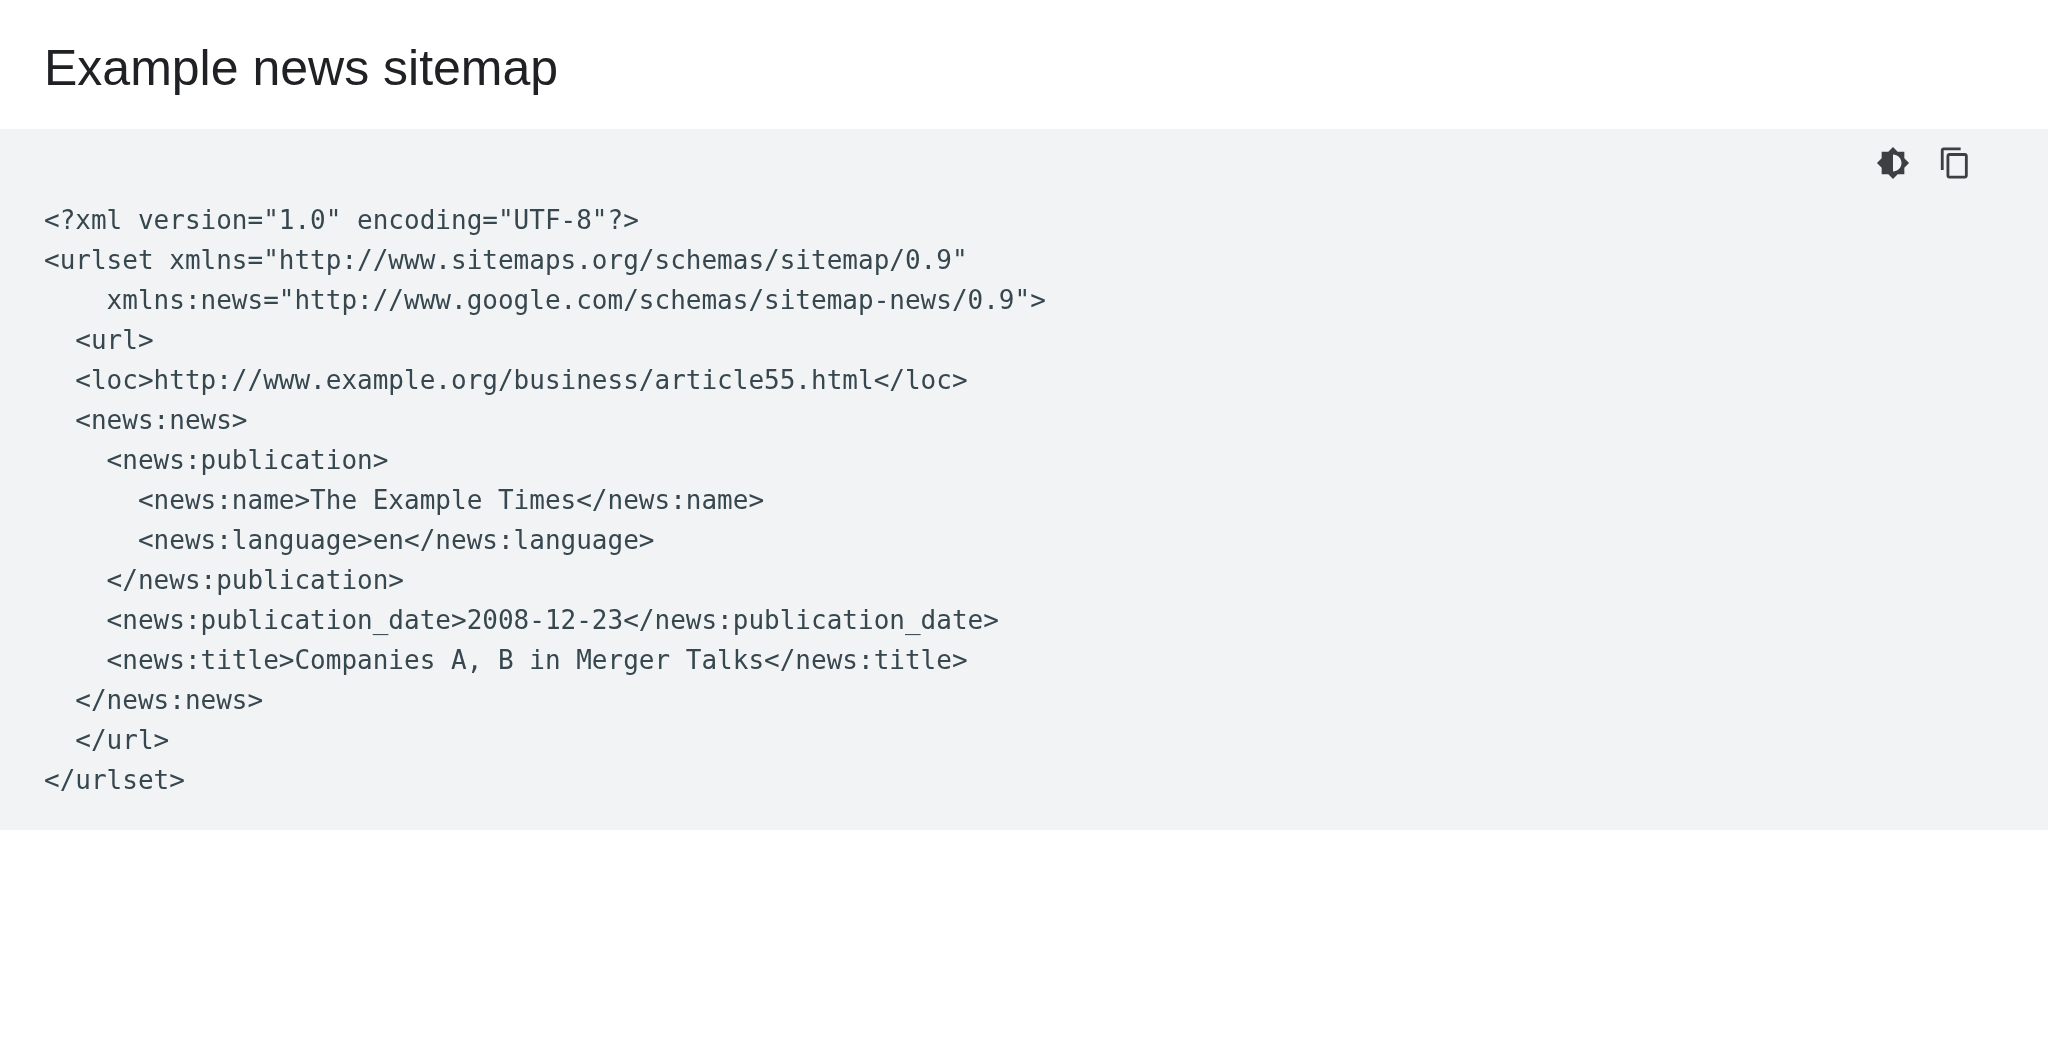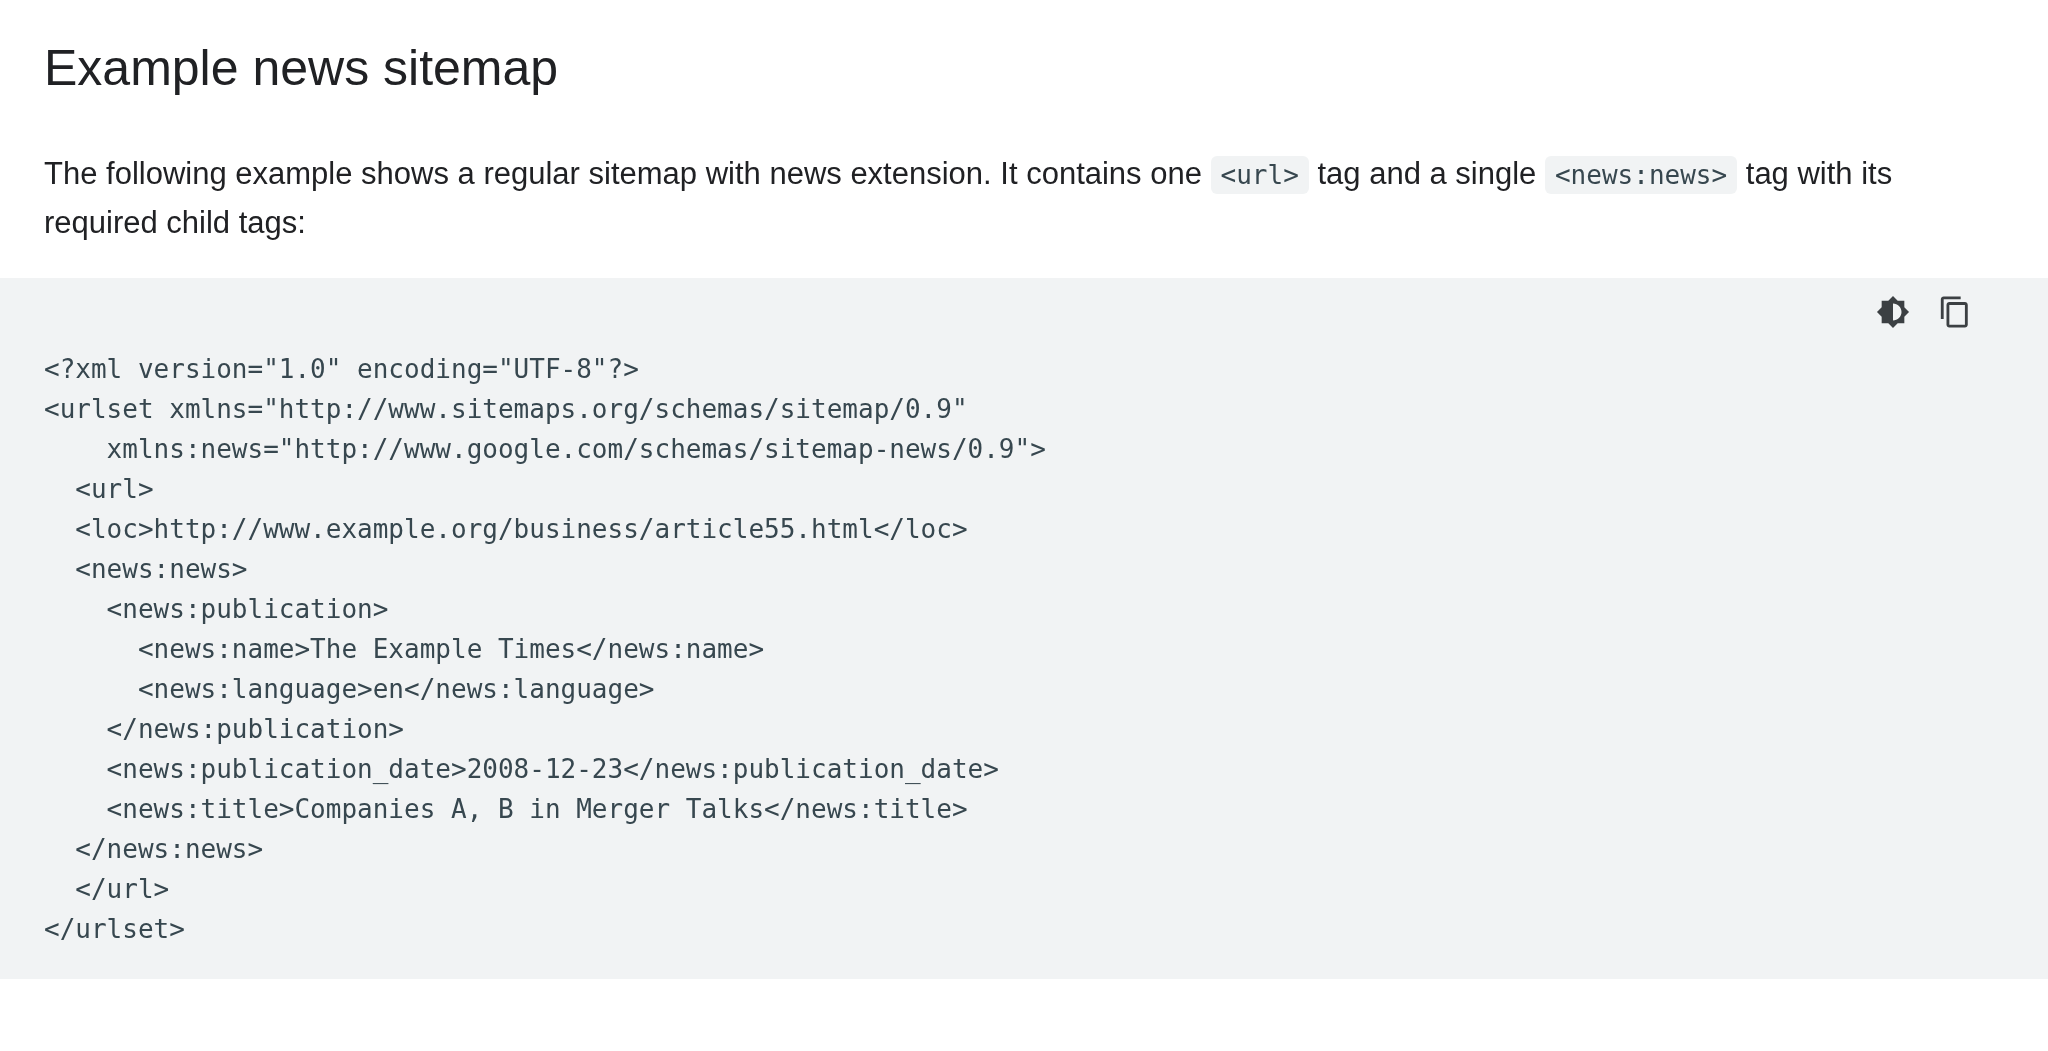--- a/index.html
+++ b/index.html
@@ -68,21 +68,20 @@
     white-space: pre;
     overflow: hidden;
   }
 </style>
 </head>
 <body>
 
 <div class="content">
   <h2 class="page-title">Example news sitemap</h2>
 
-  <p class="intro"><span>The following example shows a regular sitemap with news extension. It contains one </span><code class="inline-code">&lt;url&gt;</code><span> tag and a single </span><code class="inline-code">&lt;news:news&gt;</code><span> tag with its required child tags:</span></p>
 </div>
 
 <div class="code-block">
   <div class="code-actions">
     <button class="icon-btn">
       <span style="display:flex">
         <svg viewBox="0 0 24 24" aria-hidden="true">
           <path d="M20 15.31L23.31 12 20 8.69V4h-4.69L12 .69 8.69 4H4v4.69L.69 12 4 15.31V20h4.69L12 23.31 15.31 20H20v-4.69zM12 18V6c3.31 0 6 2.69 6 6s-2.69 6-6 6z"></path>
         </svg>
       </span>

